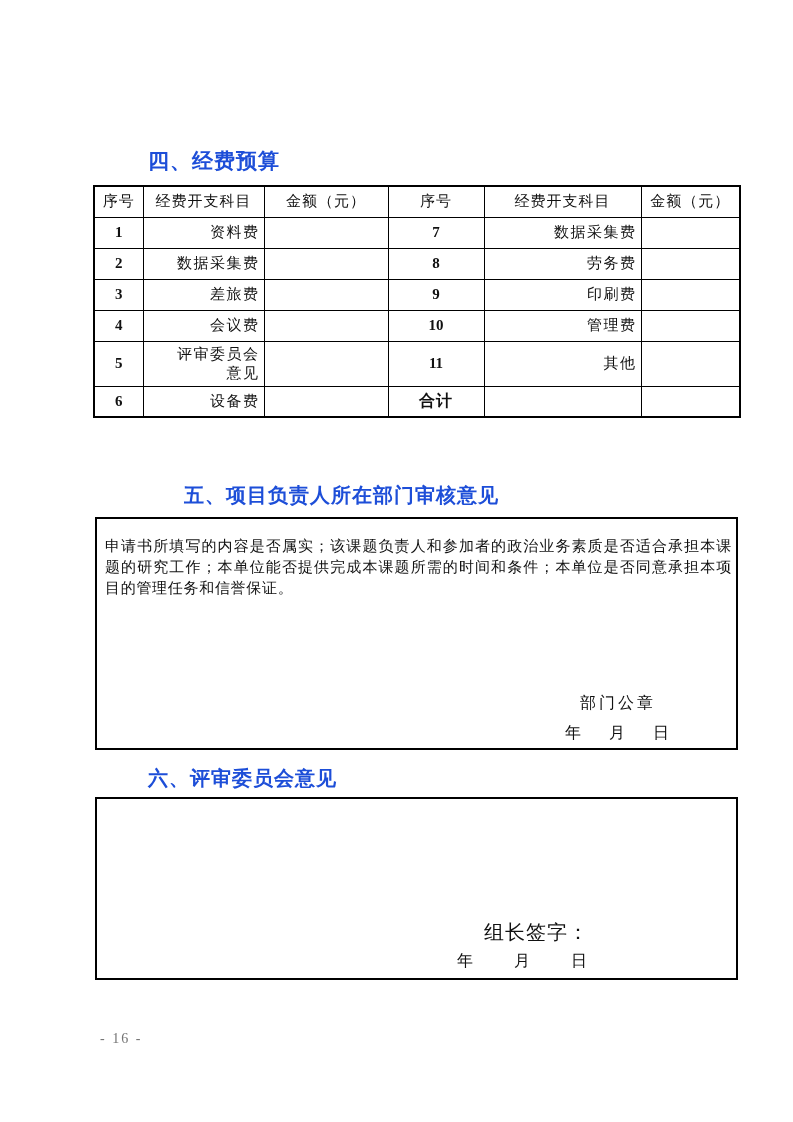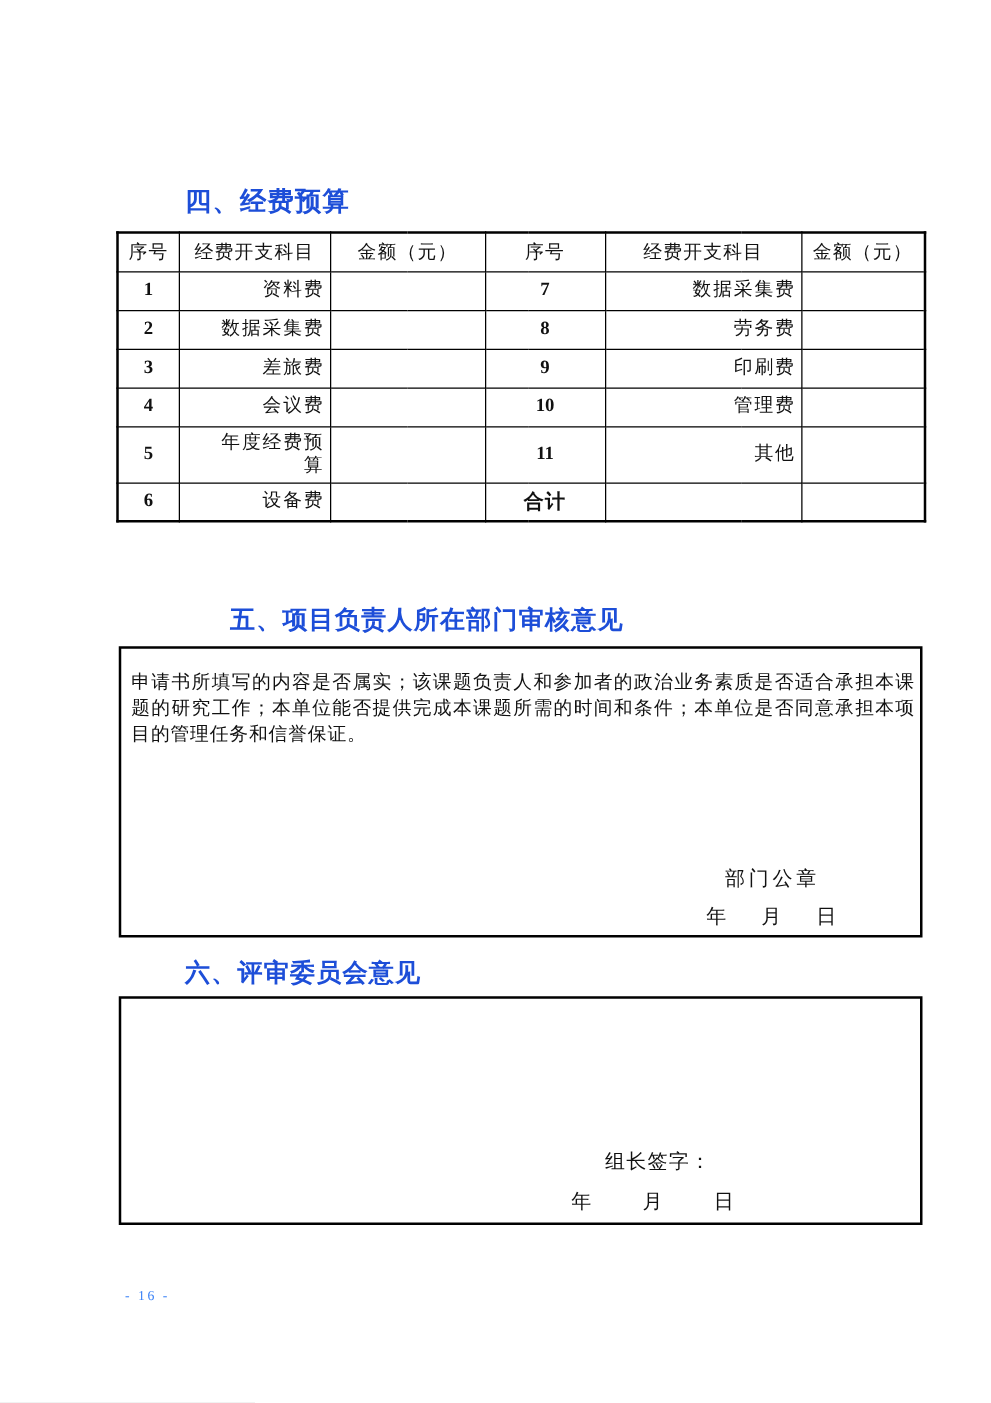--- a/index.html
+++ b/index.html
@@ -94,33 +94,33 @@
     position: absolute;
     display: flex;
     font-size: 16px;
     white-space: nowrap;
   }
   #date5 { left: 468px; top: 204px; gap: 28px; }
   .sign-label {
     position: absolute;
     left: 387px;
     top: 120px;
-    font-size: 16px;
+    font-size: 20px;
     letter-spacing: 1px;
     white-space: nowrap;
   }
   #date6 { left: 360px; top: 152px; gap: 41px; }
 
   .page-number {
     position: absolute;
     left: 100px;
     top: 1031px;
-    font-size: 11px;
+    font-size: 14px;
     letter-spacing: 2px;
-    color: #3b82f6;
+    color: #737373;
   }
 </style>
 </head>
 <body>
 
 <div class="page">
 
   <div id="title4" class="sec-title">四、经费预算</div>
 
   <table class="budget">
@@ -171,21 +171,21 @@
     <tr class="h-std">
       <td class="num">4</td>
       <td class="item">会议费</td>
       <td class="amt" colspan="2"></td>
       <td class="num" colspan="2">10</td>
       <td class="item" colspan="2">管理费</td>
       <td class="amt"></td>
     </tr>
     <tr class="h-tall">
       <td class="num">5</td>
-      <td class="item">年度经费预算</td>
+      <td class="item">评审委员会意见</td>
       <td class="amt" colspan="2"></td>
       <td class="num" colspan="2">11</td>
       <td class="item" colspan="2">其他</td>
       <td class="amt"></td>
     </tr>
     <tr class="h-std">
       <td class="num">6</td>
       <td class="item">设备费</td>
       <td class="amt" colspan="2"></td>
       <td class="total" colspan="2">合计</td>

